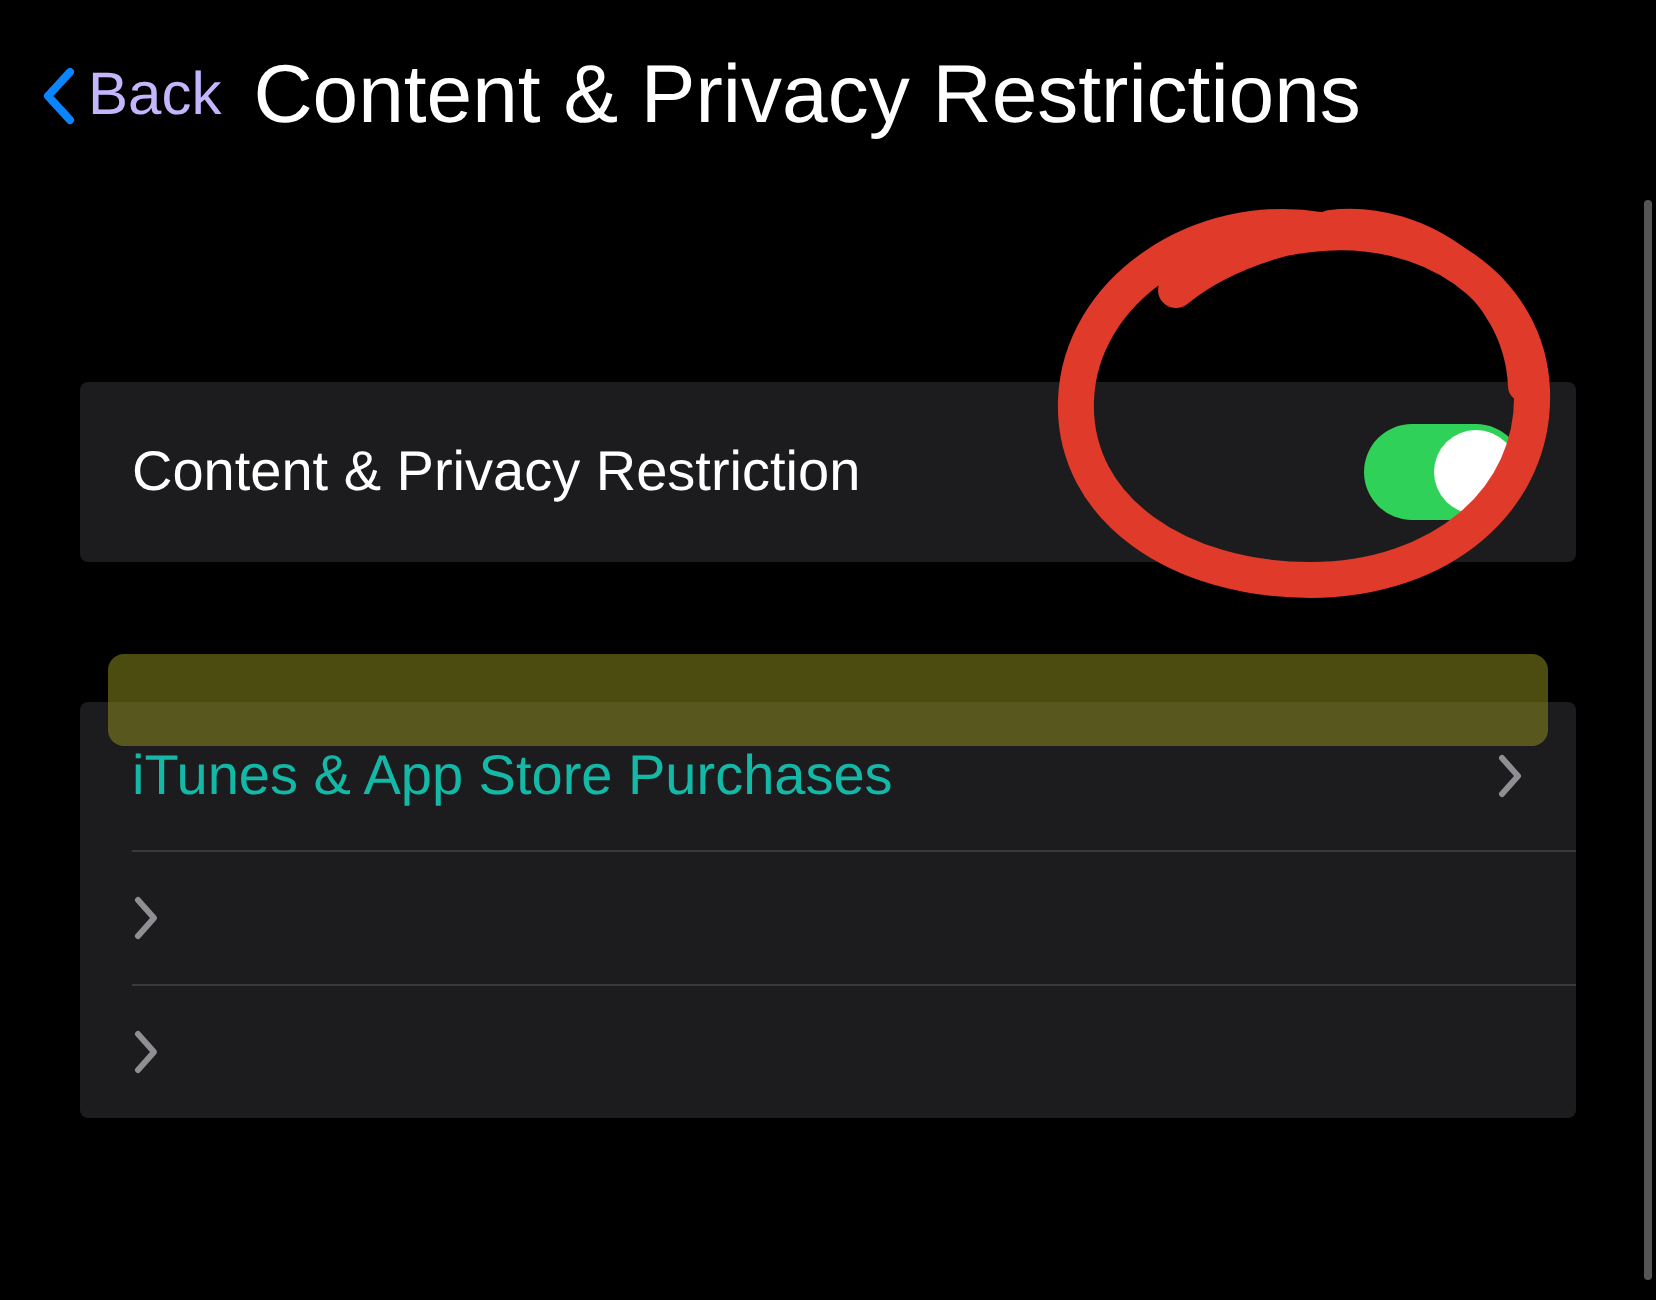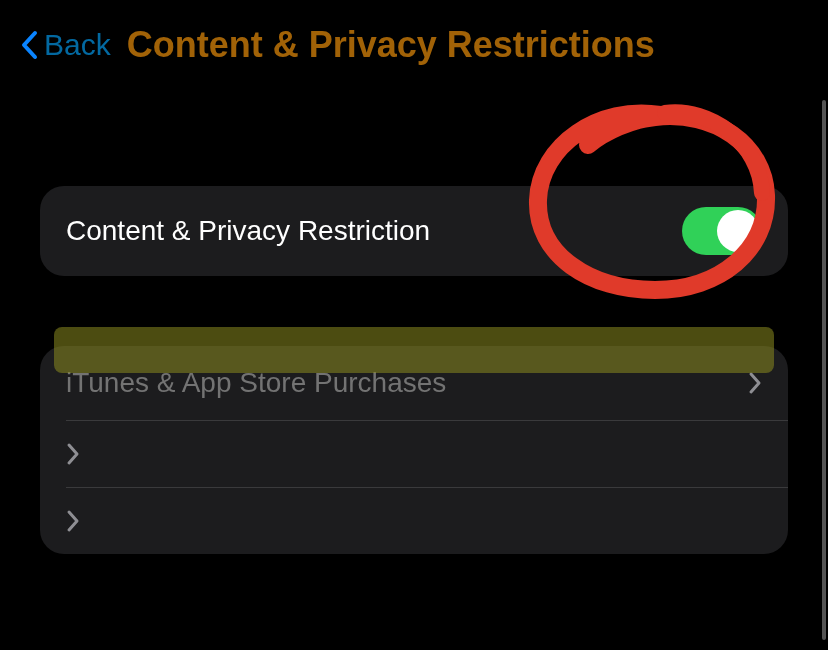--- a/index.html
+++ b/index.html
@@ -19,39 +19,39 @@
     .header {
       display: flex;
       align-items: center;
       padding: 24px 20px 20px;
       gap: 16px;
     }
     .back-button {
       display: flex;
       align-items: center;
       gap: 6px;
-      color: #0369a1;
+      color: #c4b5fd;
       font-size: 30px;
       cursor: pointer;
     }
     .back-chevron {
       display: flex;
       align-items: center;
     }
     .header-title {
-      font-size: 36px;
-      font-weight: 700;
-      color: #a16207;
+      font-size: 41px;
+      font-weight: 400;
+      color: #ffffff;
     }
     .content {
       padding: 0 40px;
     }
     .section {
       background: #1c1c1e;
-      border-radius: 24px;
+      border-radius: 4px;
       overflow: hidden;
     }
     .section-1 {
       margin-top: 100px;
     }
     .section-2 {
       margin-top: 70px;
     }
     .row {
       display: flex;
@@ -108,21 +108,21 @@
     .scrollbar {
       position: absolute;
       right: 2px;
       top: 100px;
       width: 4px;
       height: 540px;
       background: #555555;
       border-radius: 2px;
     }
     .highlighted-label {
-      color: #737373;
+      color: #14b8a6;
     }
   </style>
 </head>
 <body>
 
 <div class="header">
   <div class="back-button">
     <span class="back-chevron">
       <svg width="18" height="30" viewBox="0 0 18 30" fill="none">
         <path d="M15 3 L4 15 L15 27" stroke="#0a84ff" stroke-width="4" stroke-linecap="round" stroke-linejoin="round"></path>

